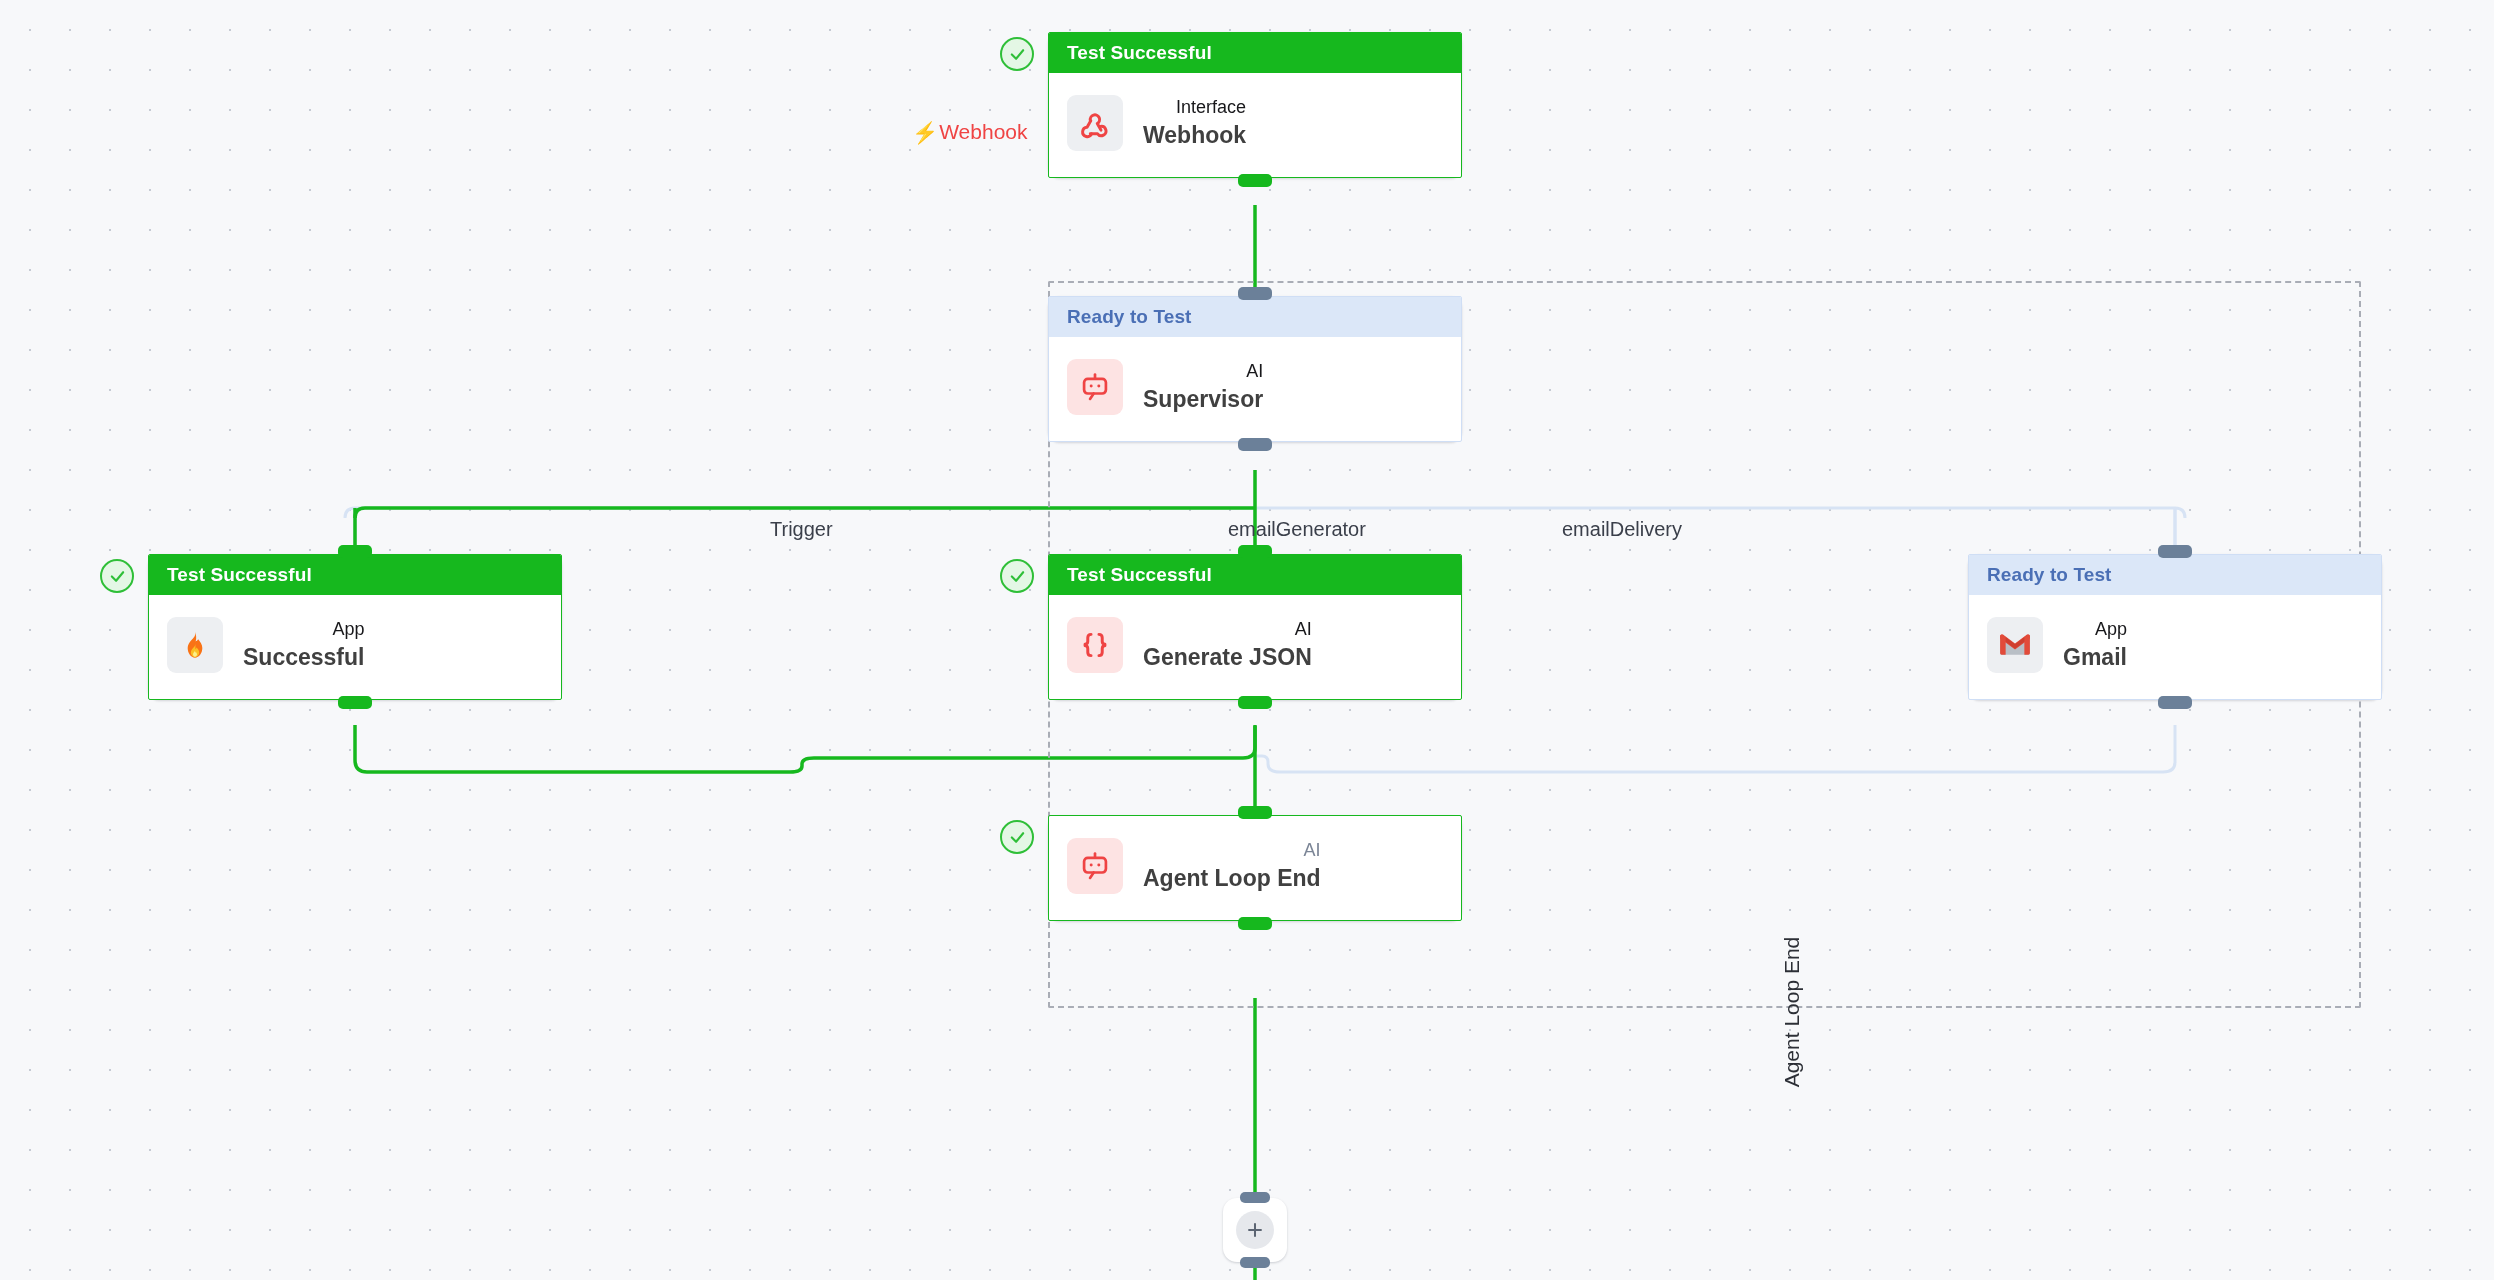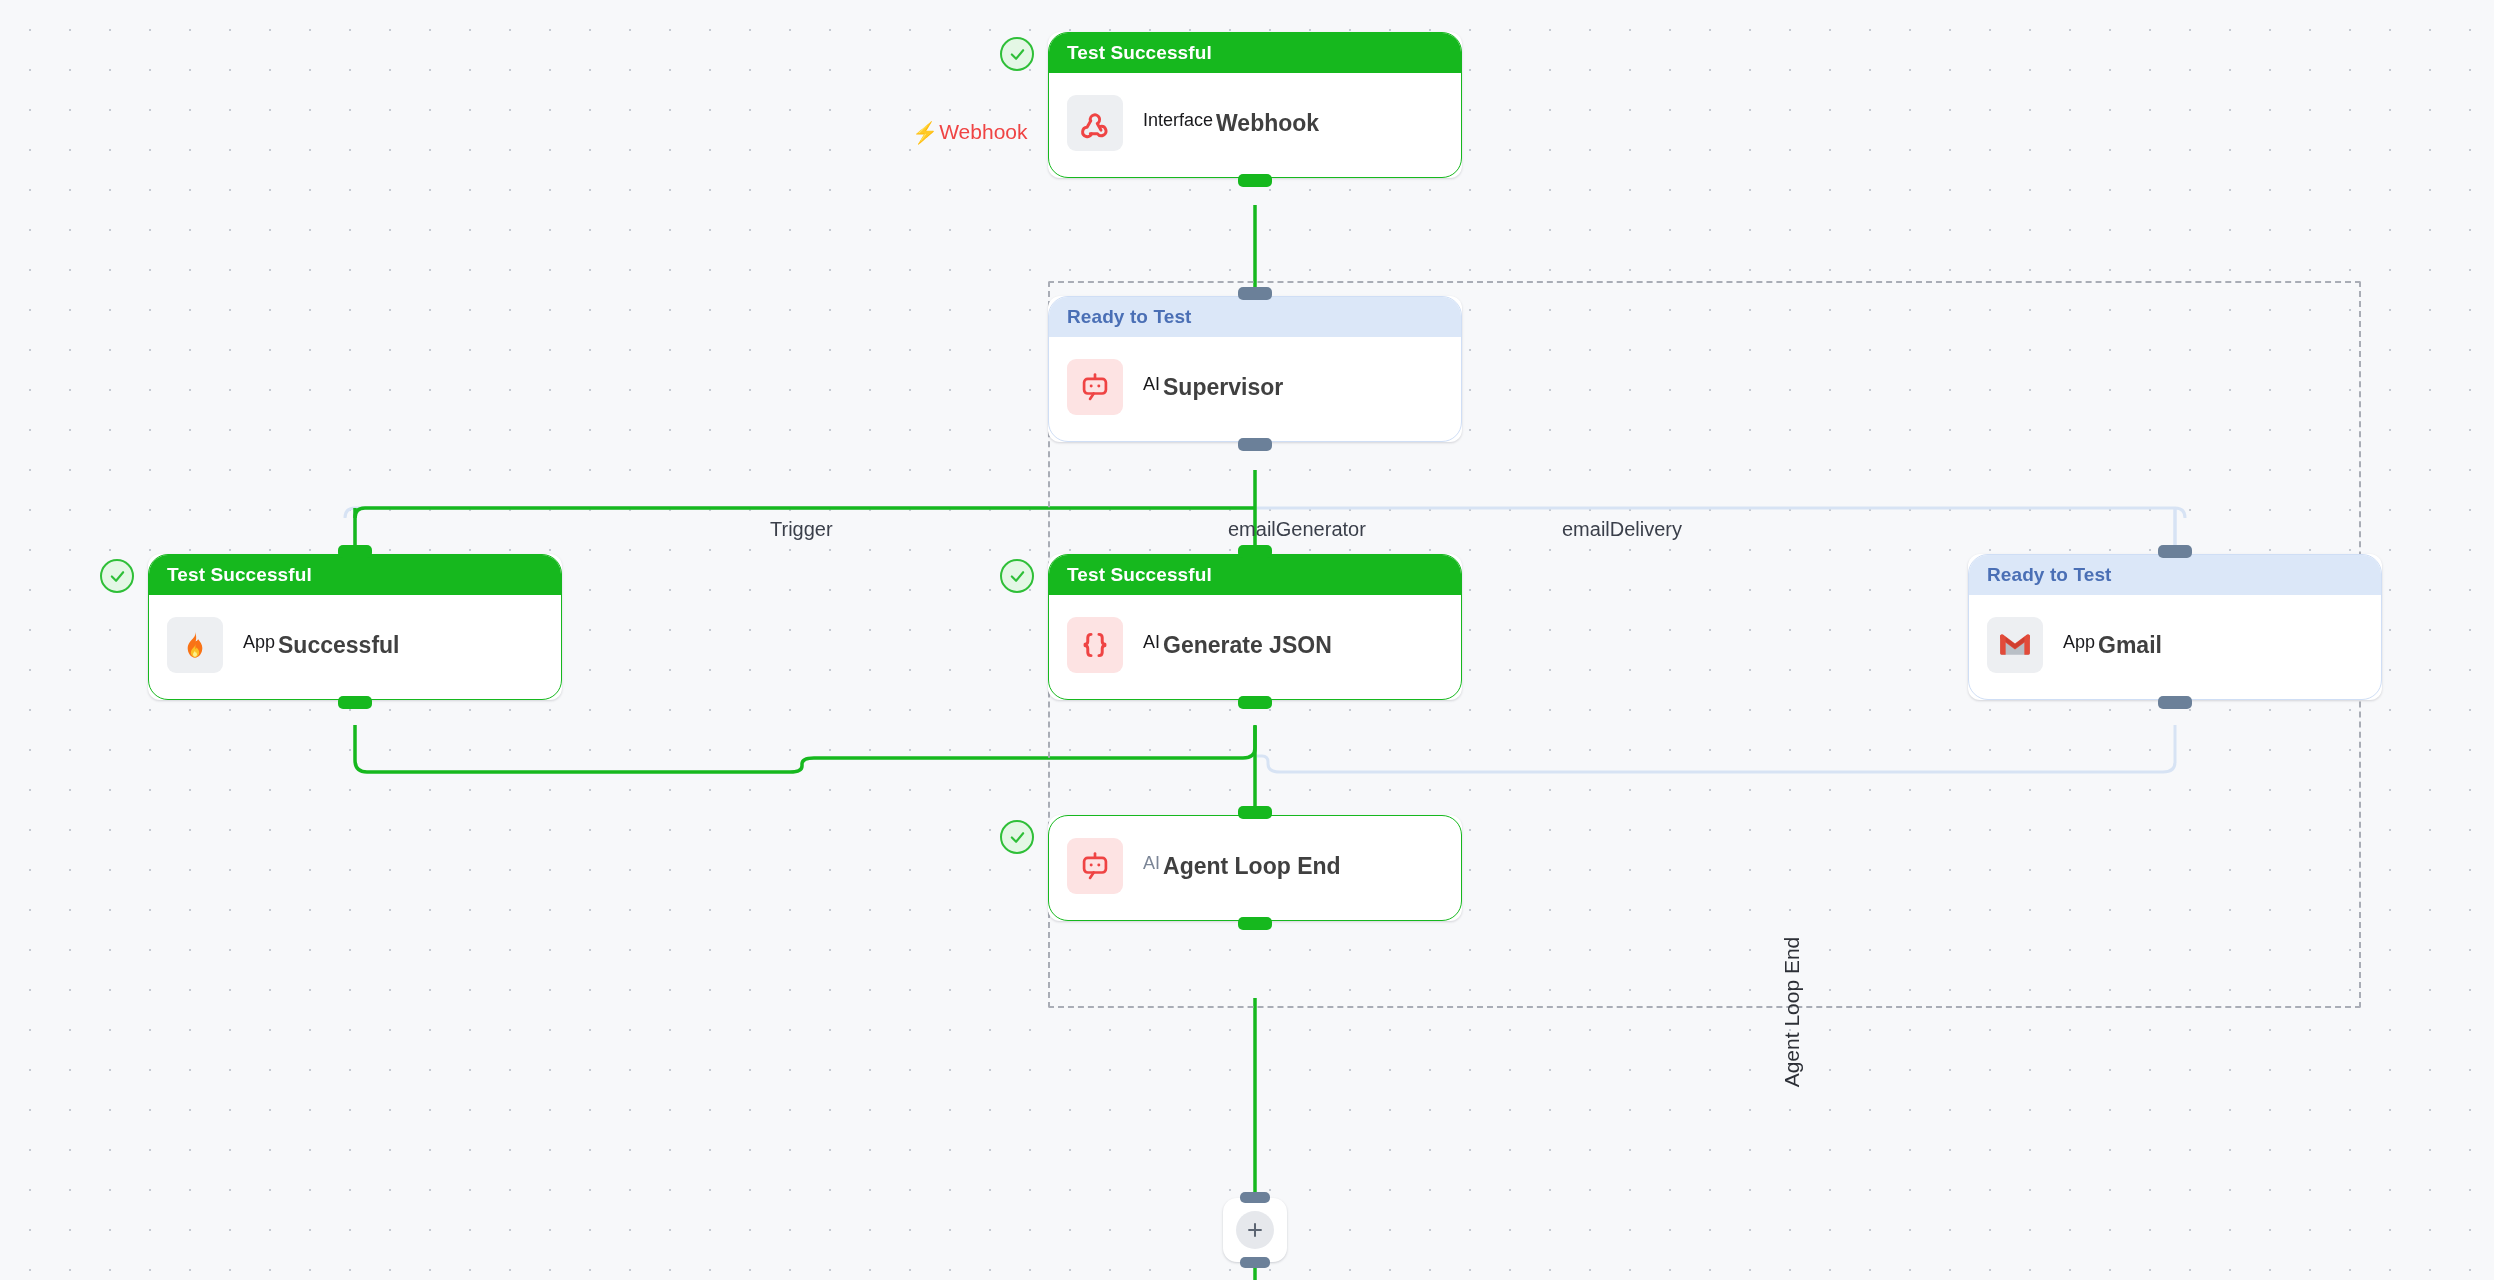--- a/index.html
+++ b/index.html
@@ -22,21 +22,21 @@
   
   .node {
     position: absolute;
     width: 414px;
     border-radius: 12px;
     background: #ffffff;
     box-shadow: 0 1px 3px rgba(16,24,40,.10), 0 1px 2px rgba(16,24,40,.06);
     overflow: visible;
   }
   .node-inner {
-    border-radius: 20px;
+    border-radius: 2px;
     overflow: hidden;
     border: 1.5px solid transparent;
     background: #fff;
   }
   .node.ok .node-inner { border-color: #16b81e; }
   .node.ready .node-inner { border-color: #cfdef5; }
 
   .node-header {
     height: 40px;
     display: flex; align-items: center;
@@ -55,21 +55,21 @@
     min-height: 94px;
   }
   .node-icon {
     width: 56px; height: 56px;
     border-radius: 9px;
     flex: 0 0 56px;
     display: flex; align-items: center; justify-content: center;
   }
   .ic-gray  { background: #edeff2; }
   .ic-pink  { background: #fde3e3; }
-  .node-text { display: flex; flex-direction: row; gap: 3px; text-align: right; }
+  .node-text { display: flex; flex-direction: column; gap: 3px; text-align: right; }
   .node-kind { font-size: 18px; color: #18181b; line-height: 1.25; }
   .node.dim .node-kind { color: #7b8596; }
   .node-title { font-size: 23px; font-weight: bold; color: #404040; line-height: 1.25; }
 
   
   .handle {
     position: absolute;
     width: 34px; height: 13px;
     border-radius: 5px;
     left: 50%;

